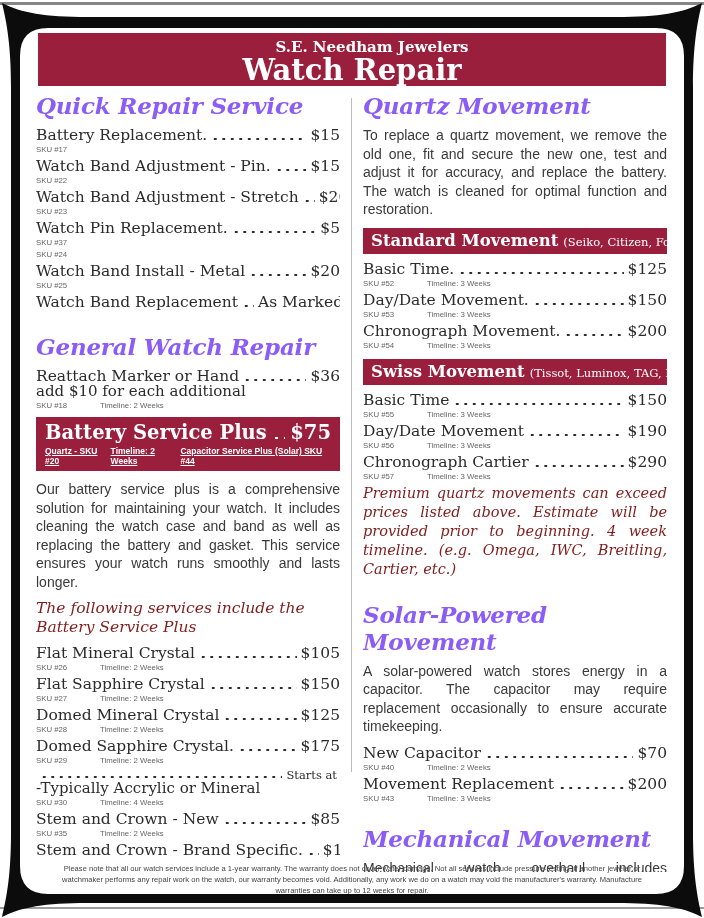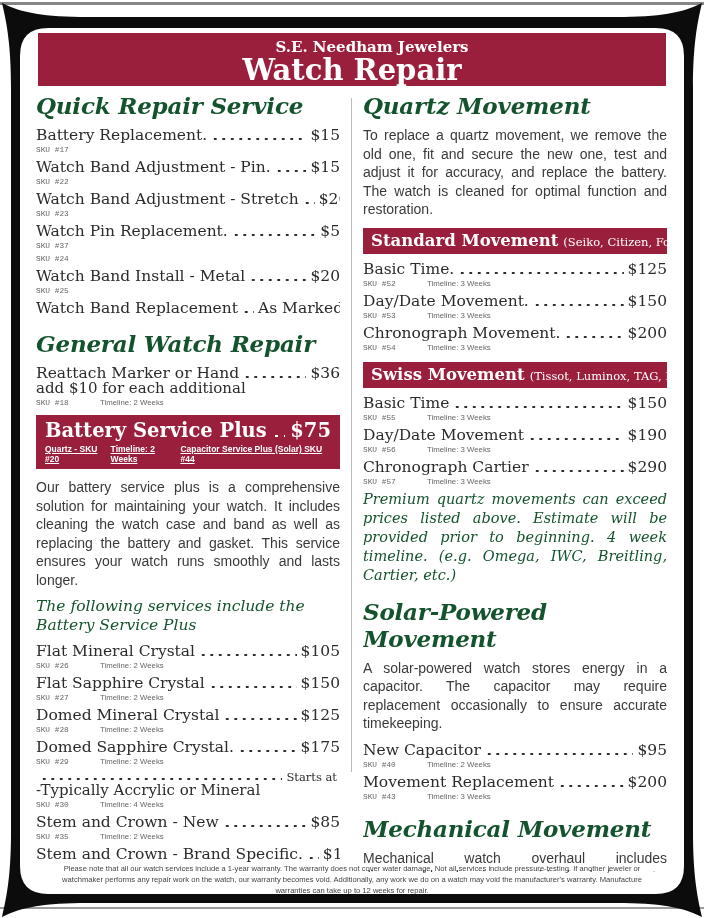--- a/index.html
+++ b/index.html
@@ -14,41 +14,41 @@
   #header-banner{position:absolute;left:38px;top:33px;width:628px;height:53px;
     background:#9a1f3d;color:#ffffff;text-align:center;z-index:2;}
   #brand{font:bold 15px "DejaVu Serif",serif;margin-top:5px;padding-left:40px;}
   #page-title{font:bold 29px "DejaVu Serif",serif;line-height:30px;margin-top:-1px;}
 
   
   #columns{position:absolute;left:36px;top:92px;width:632px;height:780px;display:flex;z-index:2;}
   .col{width:304px;overflow:hidden;}
   #col-divider{width:1px;background:#bcbcbc;margin:6px 11px 100px 11px;}
 
-  h1.section{font:bold italic 23px "DejaVu Serif",serif;color:#14532d;margin:0 0 7px 0;
+  h1.section{font:bold italic 23px "DejaVu Serif",serif;color:#8b5cf6;margin:0 0 7px 0;
     letter-spacing:-0.2px;}
-  h1.gap{margin-top:13px;}
+  h1.gap{margin-top:22px;}
 
   .item{margin-bottom:3px;}
   .row{display:flex;align-items:baseline;}
   .svc{font:15.5px "DejaVu Serif",serif;color:#2b2b2b;white-space:nowrap;text-align:right;}
   .price{font:15.5px "DejaVu Serif",serif;color:#2b2b2b;white-space:nowrap;}
   .prefix-sm{font:11.5px "DejaVu Serif",serif;color:#2b2b2b;margin-right:3px;white-space:nowrap;}
   .leader{flex:1;min-width:12px;margin:0 4px;align-self:stretch;
     background-image:radial-gradient(circle,#2e2e2e 1.15px,transparent 1.45px);
     background-size:8.5px 4px;background-repeat:repeat-x;
     background-position:left 0 bottom 3px;}
   .subline{font:15px "DejaVu Serif",serif;color:#2b2b2b;margin-top:-2px;line-height:17px;}
   .meta{font:7.8px "Liberation Sans",sans-serif;color:#666;margin-top:1px;line-height:9px;}
-  .meta .sku{display:inline-block;min-width:64px;font-family:Liberation Mono, monospace;}
+  .meta .sku{display:inline-block;min-width:64px;}
   .note-sm{font:7.8px "Liberation Sans",sans-serif;color:#666;margin-top:1px;line-height:9px;}
 
   .para{font:14px "Liberation Sans",sans-serif;color:#3a3a3a;text-align:justify;
     line-height:18.5px;margin:1px 0 8px 0;}
-  .italic-note{font:italic 15.5px "DejaVu Serif",serif;color:#14532d;line-height:19px;margin:3px 0 7px 0;}
+  .italic-note{font:italic 15.5px "DejaVu Serif",serif;color:#7f1d1d;line-height:19px;margin:3px 0 7px 0;}
   .italic-just{text-align:justify;font-size:14.5px;}
 
   
   .banner{background:#9a1f3d;color:#fff;padding:4px 9px 5px 9px;margin:7px 0 9px 0;}
   .banner-title-row{display:flex;align-items:baseline;}
   .banner-title{font:bold 19.5px "DejaVu Serif",serif;white-space:nowrap;}
   .banner-price{font:bold 19.5px "DejaVu Serif",serif;white-space:nowrap;}
   .leader-w{flex:1;min-width:12px;margin:0 5px;align-self:stretch;
     background-image:radial-gradient(circle,#ffffff 1.2px,transparent 1.5px);
     background-size:9px 4px;background-repeat:repeat-x;
@@ -298,21 +298,21 @@
       </div>
 
       <div class="italic-note italic-just">Premium quartz movements can exceed prices listed above. Estimate will be provided prior to beginning. 4 week timeline. (e.g. Omega, IWC, Breitling, Cartier, etc.)</div>
 
       <h1 class="section gap">Solar-Powered Movement</h1>
       <div class="para">A solar-powered watch stores energy in a capacitor. The capacitor may require replacement occasionally to ensure accurate timekeeping.</div>
       <div class="item">
         <div class="row">
             <span class="svc">New Capacitor</span>
             <span class="leader"></span>
-            <span class="price">$95</span>
+            <span class="price">$70</span>
           </div>
         <div class="meta"><span class="sku">SKU #40</span><span>Timeline: 2 Weeks</span></div>
       </div>
       <div class="item">
         <div class="row">
             <span class="svc">Movement Replacement</span>
             <span class="leader"></span>
             <span class="price">$200</span>
           </div>
         <div class="meta"><span class="sku">SKU #43</span><span>Timeline: 3 Weeks</span></div>

